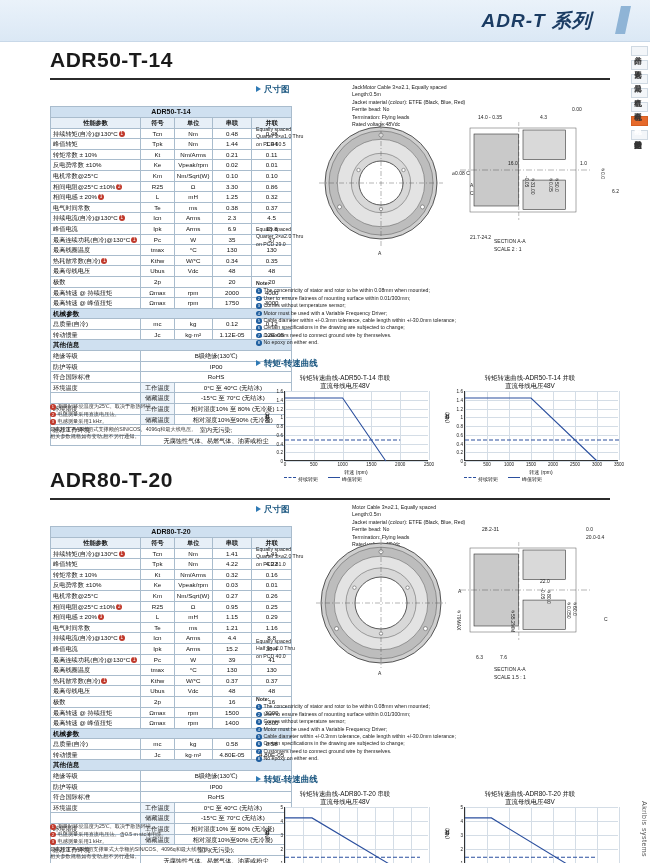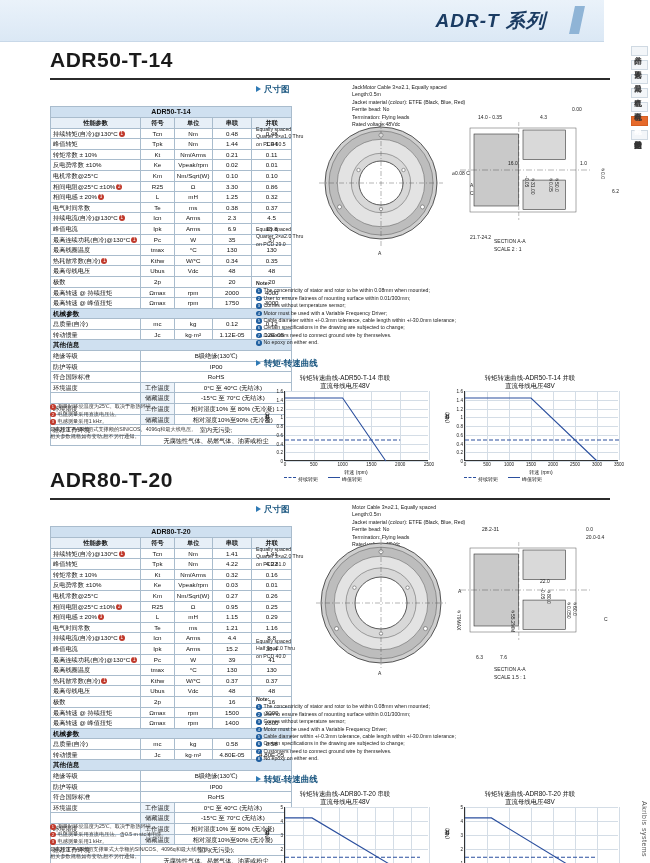--- a/index.html
+++ b/index.html
@@ -7,21 +7,21 @@
   body {
     width: 650px; height: 863px;
     font-family: "Liberation Sans", sans-serif;
     background: #ffffff;
     color: #111;
     position: relative;
     overflow: hidden;
   }
   
   .header {
-    position:absolute; left:0; top:0; width:604px; height:42px;
+    position:absolute; left:0; top:0; width:650px; height:42px;
     background: linear-gradient(to bottom,#eaf2fa,#dbe8f5);
     border-bottom:1px solid #c8d8e8;
   }
   .header .title {
     position:absolute; right:58px; top:8px;
     font-size:19px; font-style:italic; font-weight:bold; color:#1b3c63;
     letter-spacing:1px;
   }
   .header .accent {
     position:absolute; right:22px; top:6px; width:10px; height:28px;

